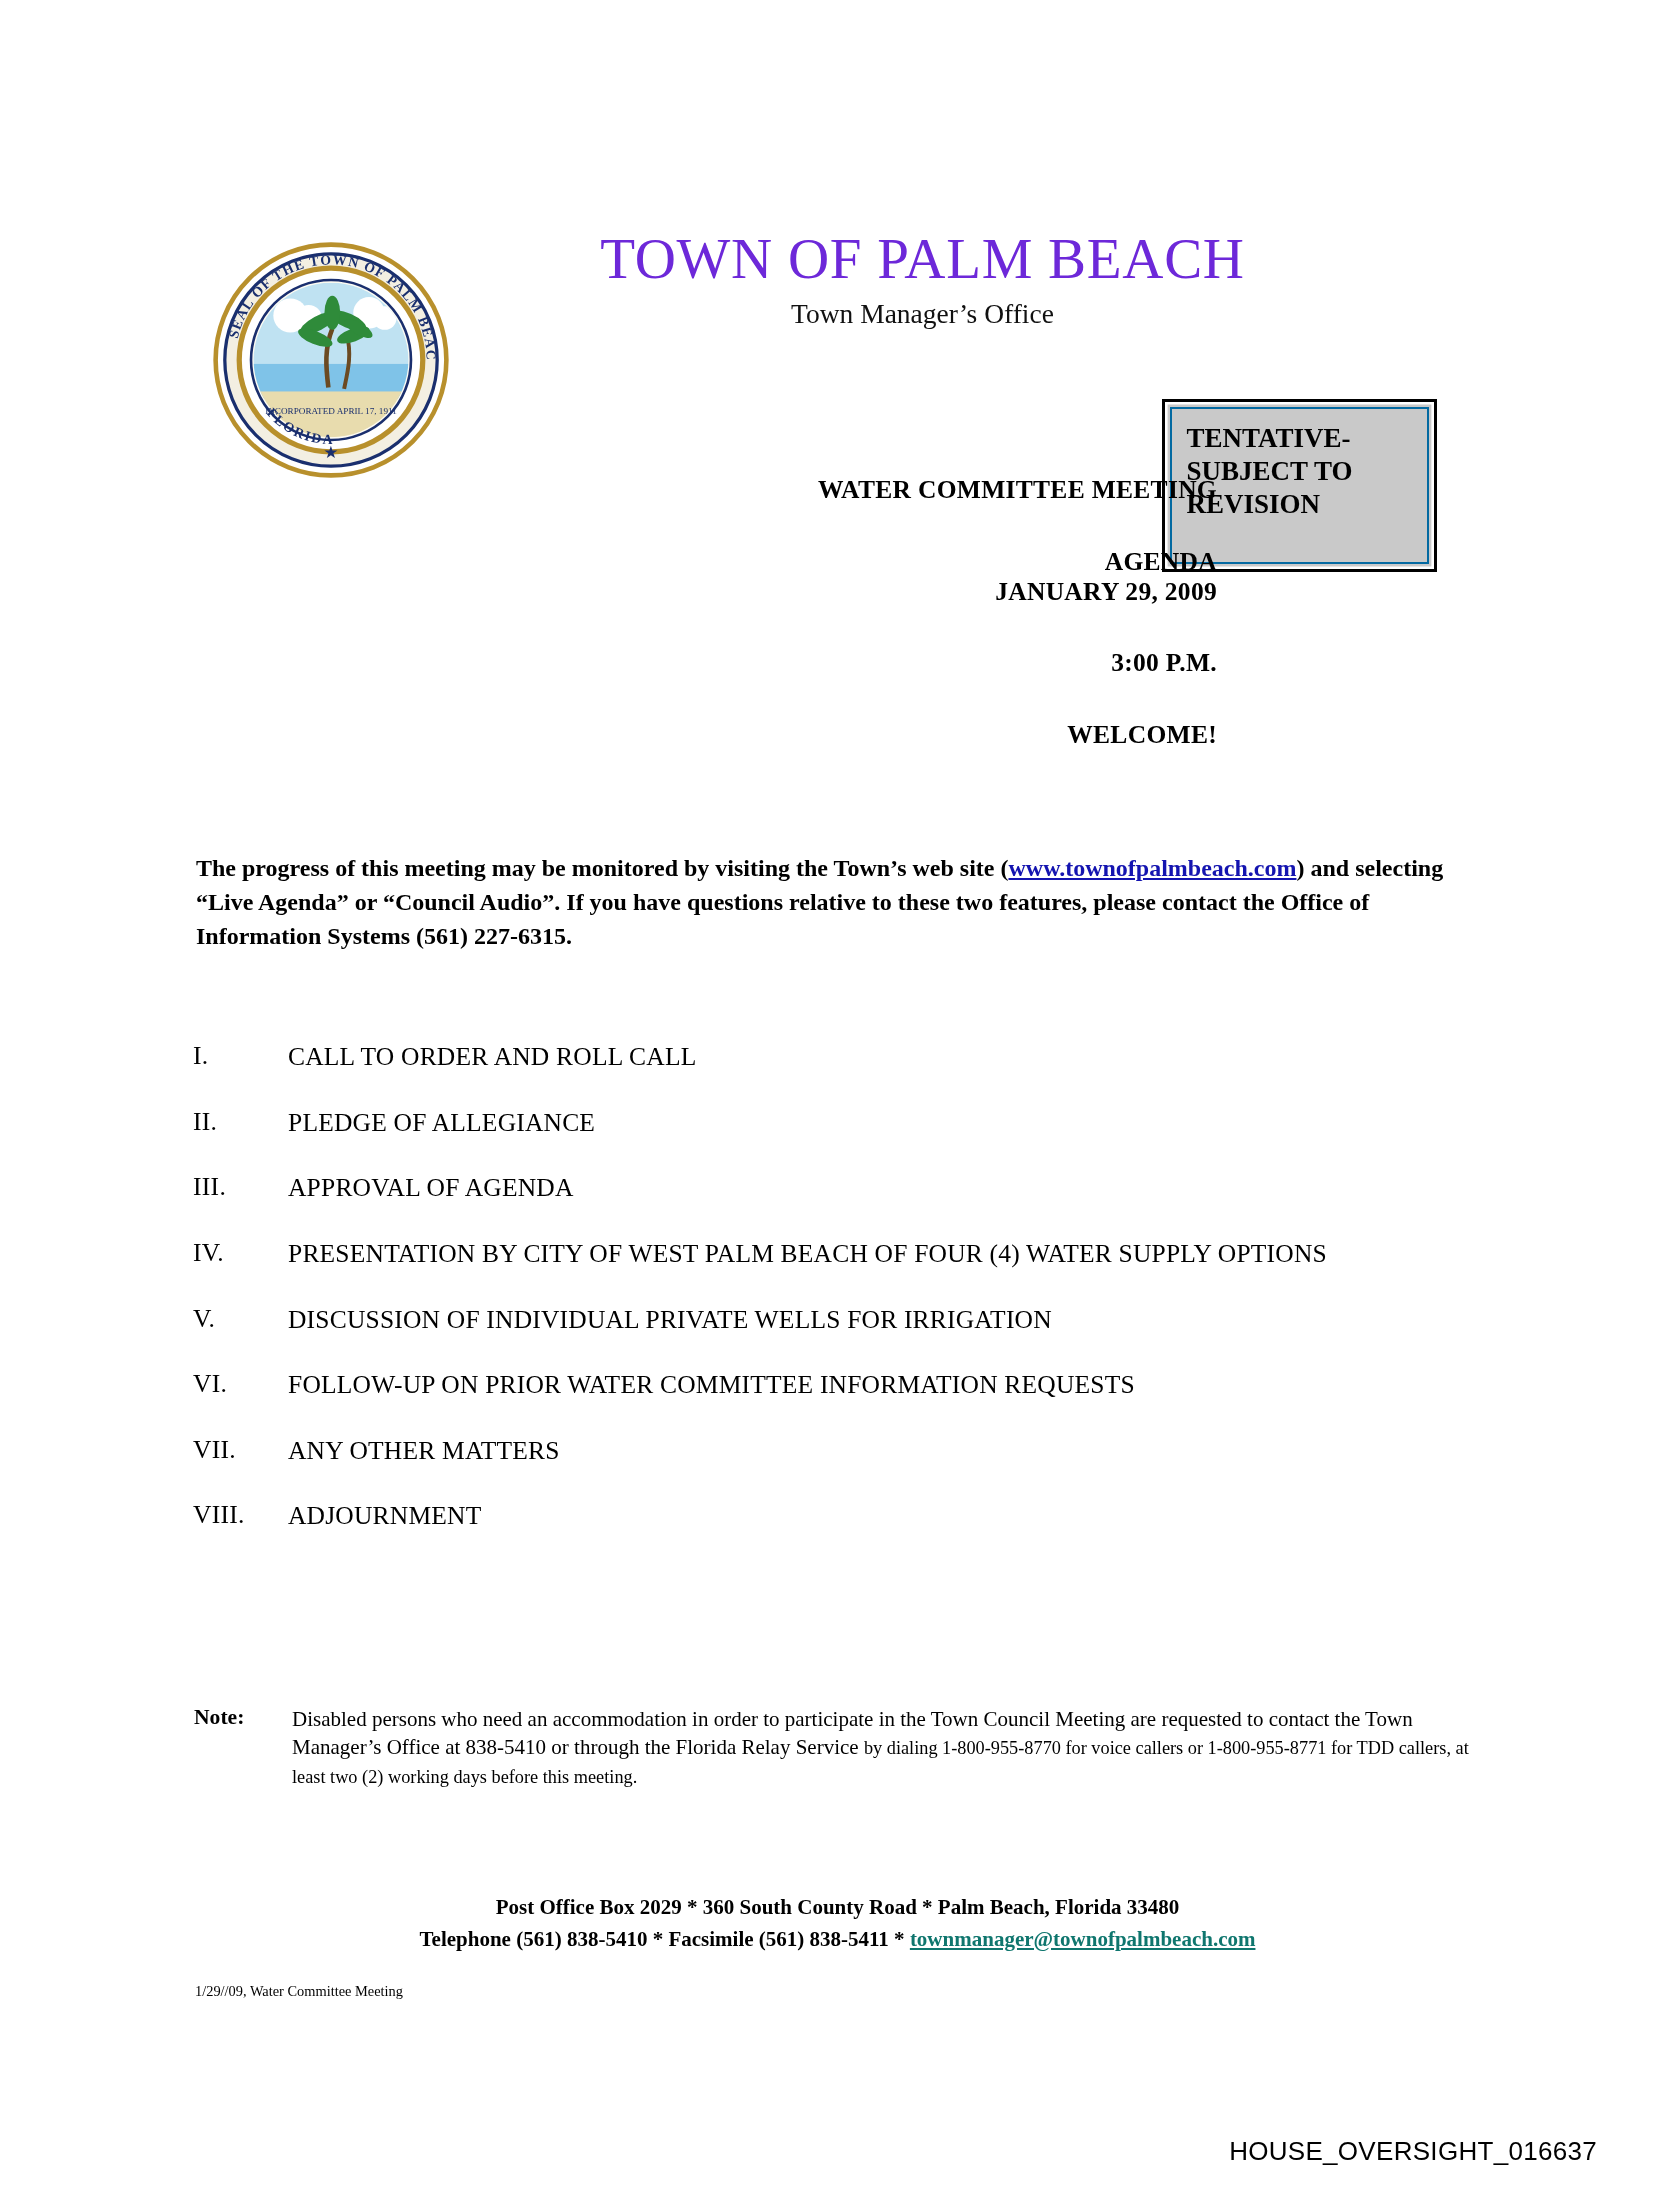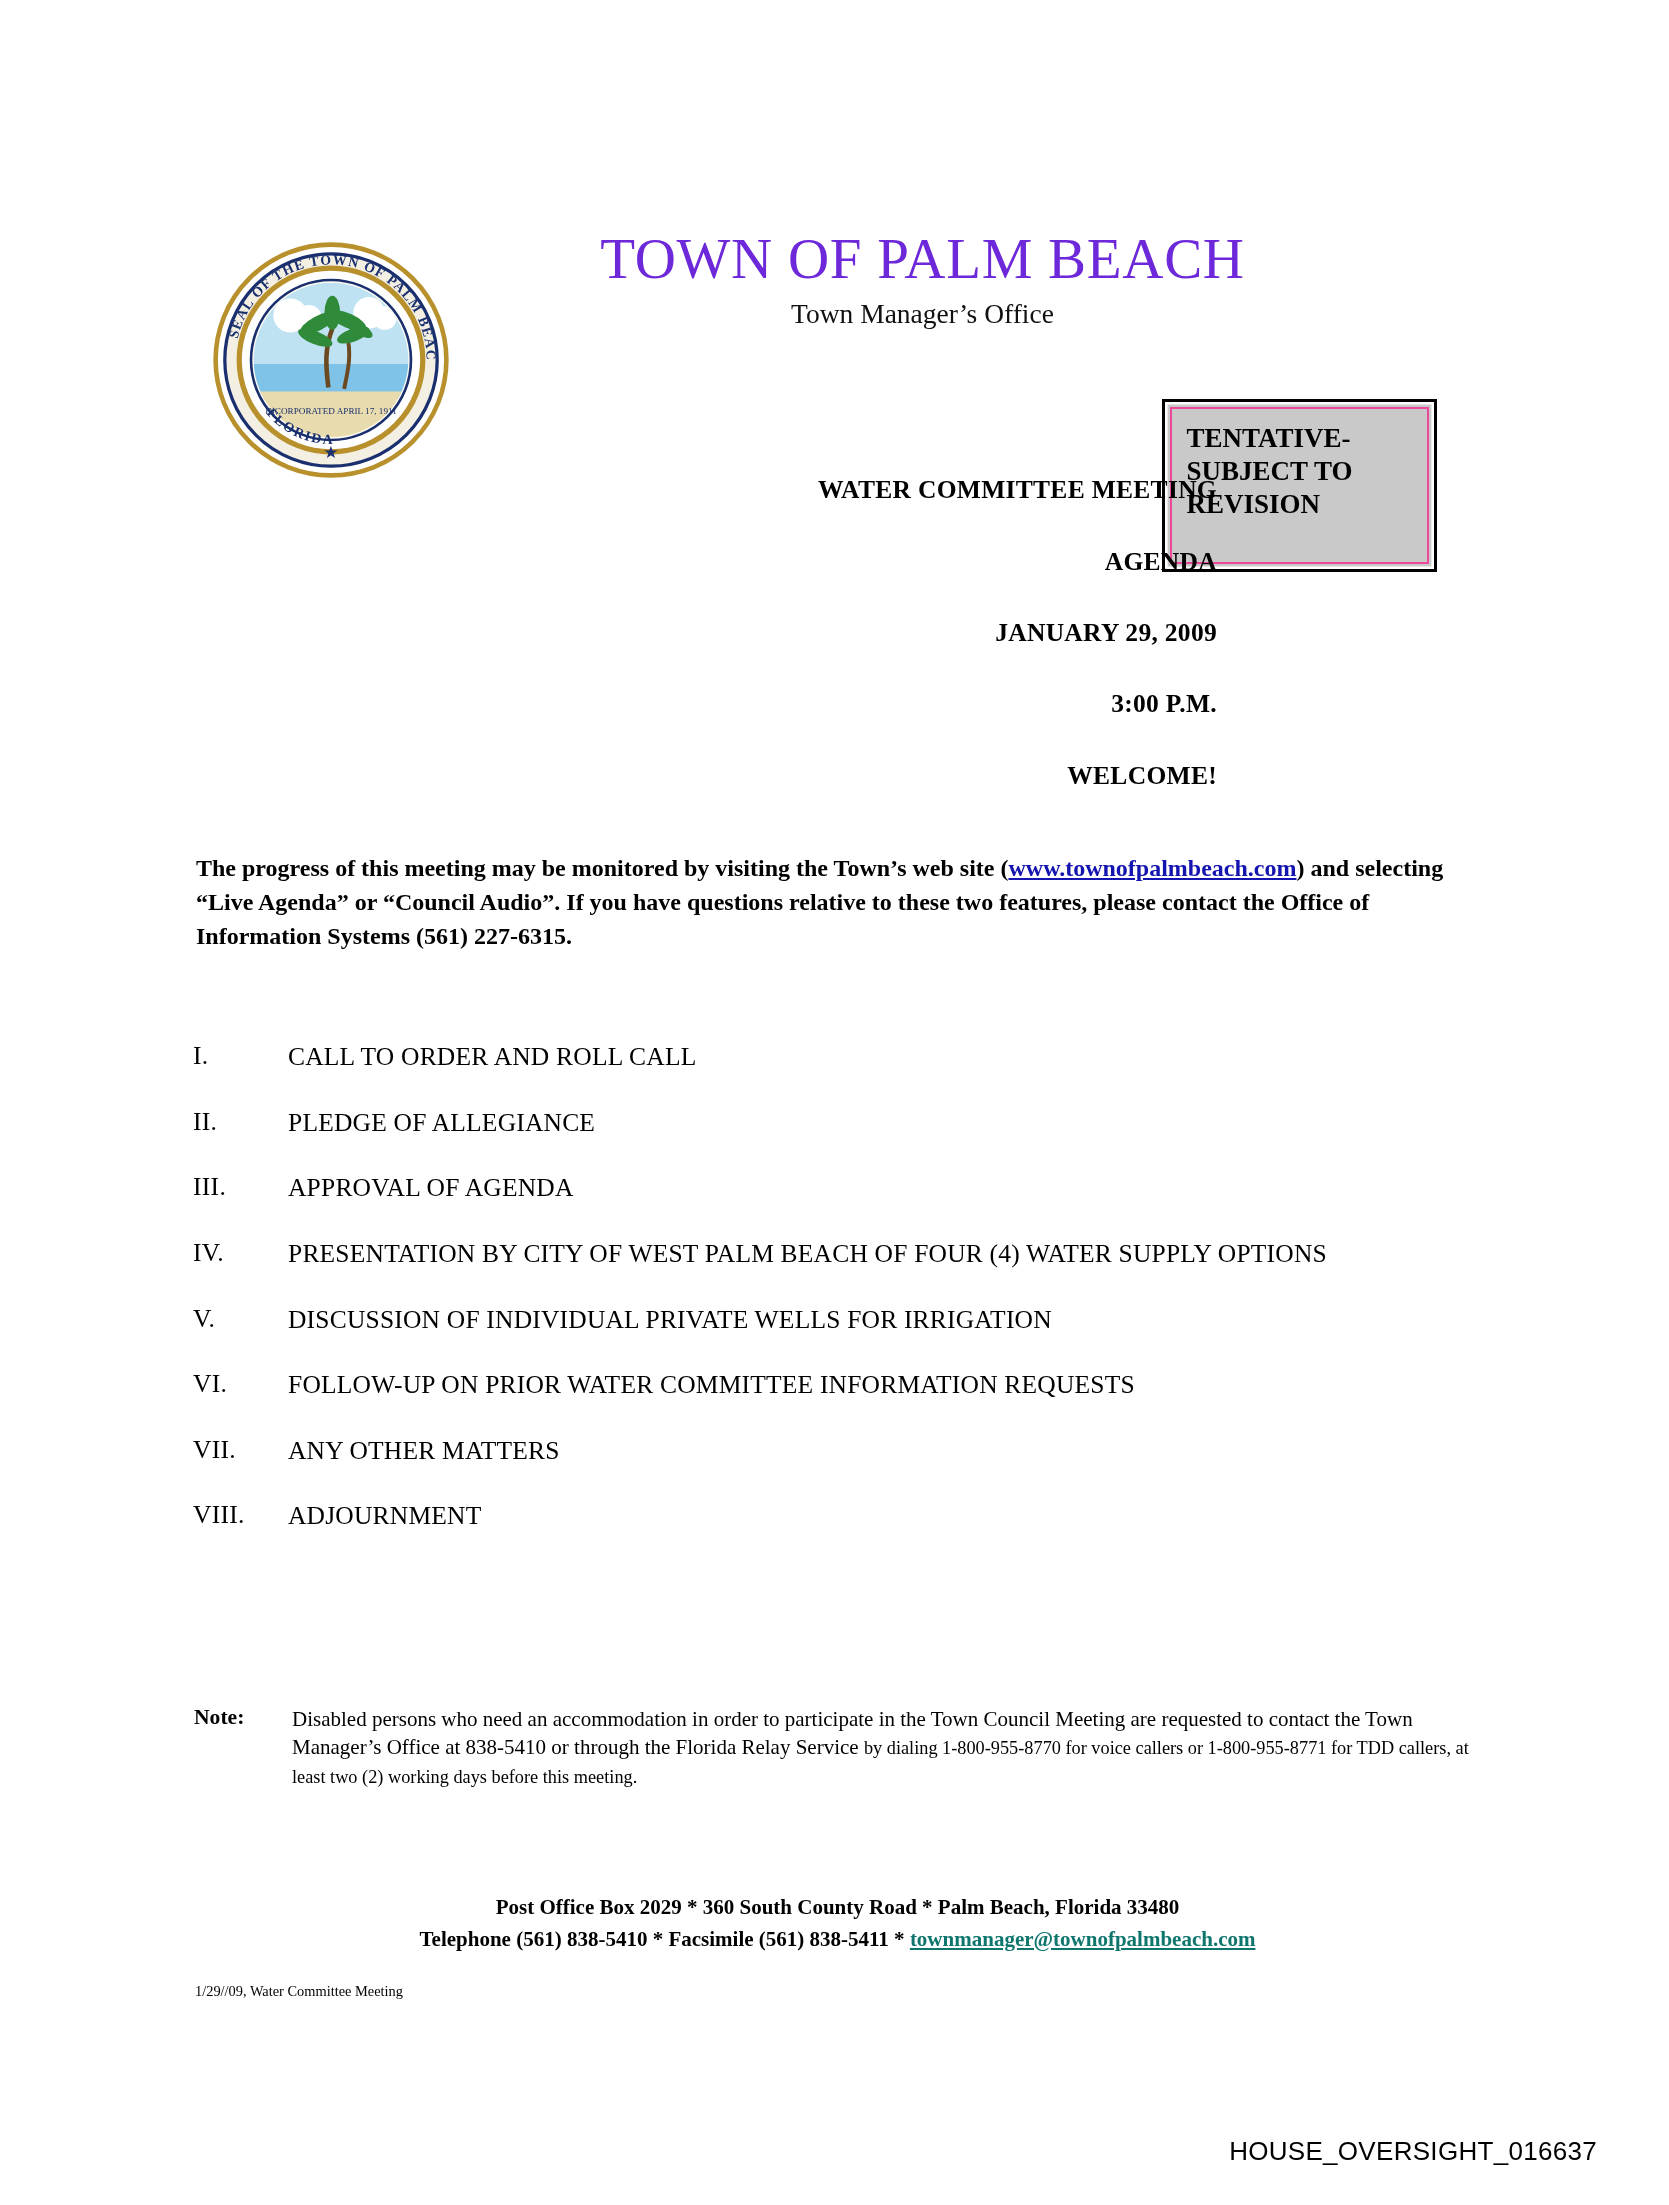--- a/index.html
+++ b/index.html
@@ -66,21 +66,21 @@
     border: 3.3px solid #000;
     box-shadow: 0 0 0 2.6px #ffffff inset;
     box-sizing: border-box;
   }
   .tentative-inner {
     position: absolute;
     left: 5.2px;
     top: 5.2px;
     right: 5.2px;
     bottom: 5.2px;
-    border: 2px solid #ec4899;
+    border: 2px solid #0369a1;
     box-sizing: border-box;
     padding: 13px 0 0 14.4px;
   }
   .tentative-inner div {
     font-size: 27px;
     font-weight: bold;
     line-height: 1.22;
     color: #000;
   }
 
@@ -91,21 +91,21 @@
     top: 475px;
     width: 1021px;
     text-align: right;
   }
   .meet-line {
     font-size: 25.5px;
     font-weight: bold;
     letter-spacing: 0.3px;
   }
   .sp1 { margin-top: 42px; }
-  .sp2 { margin-top: 41px; }
+  .sp2 { }
   .sp3 { margin-top: 41px; }
   .sp4 { margin-top: 42px; }
 
   
   .monitor-para {
     position: absolute;
     left: 196px;
     top: 851px;
     width: 1283px;
     font-size: 24px;

